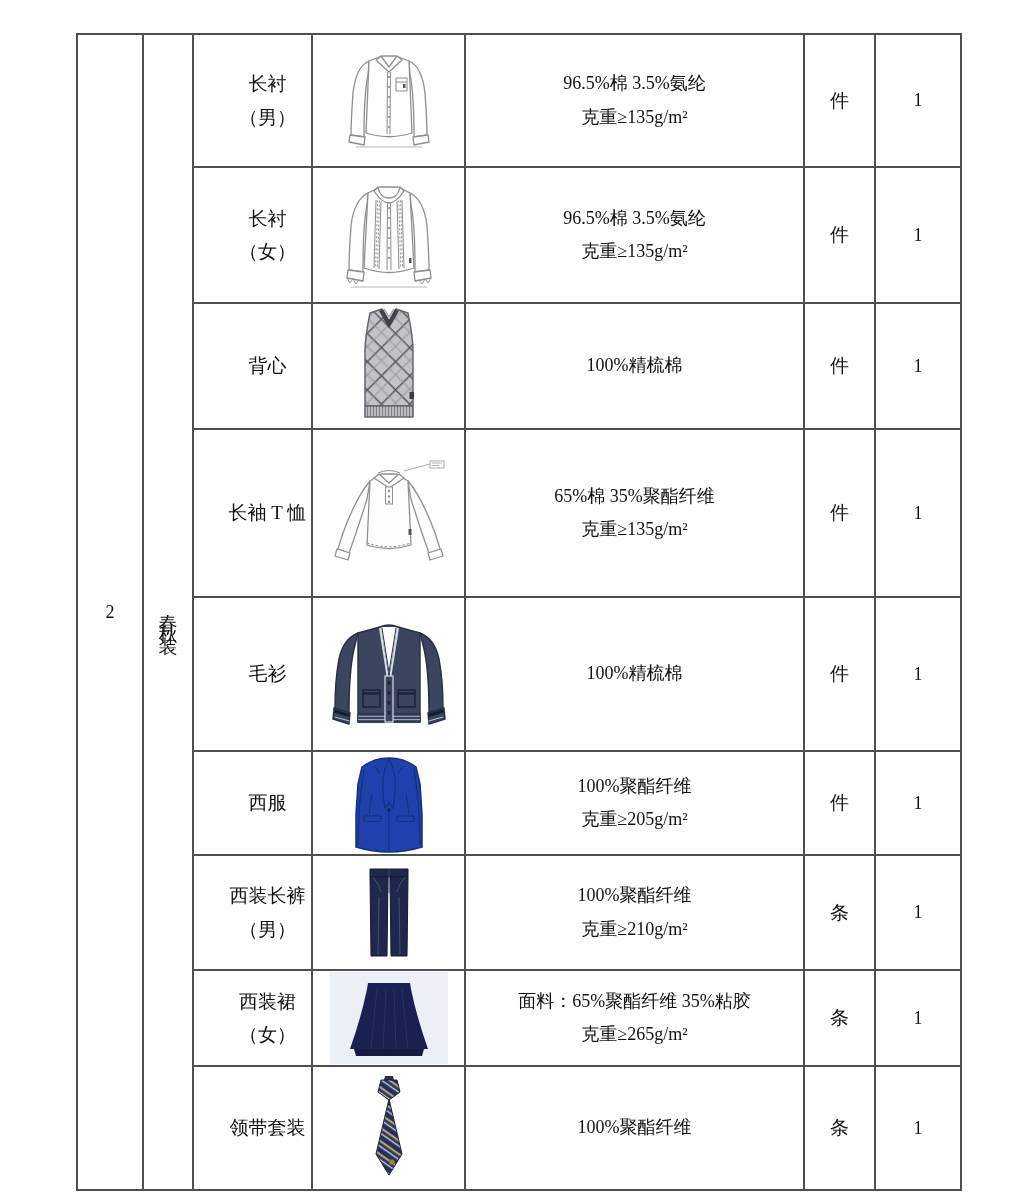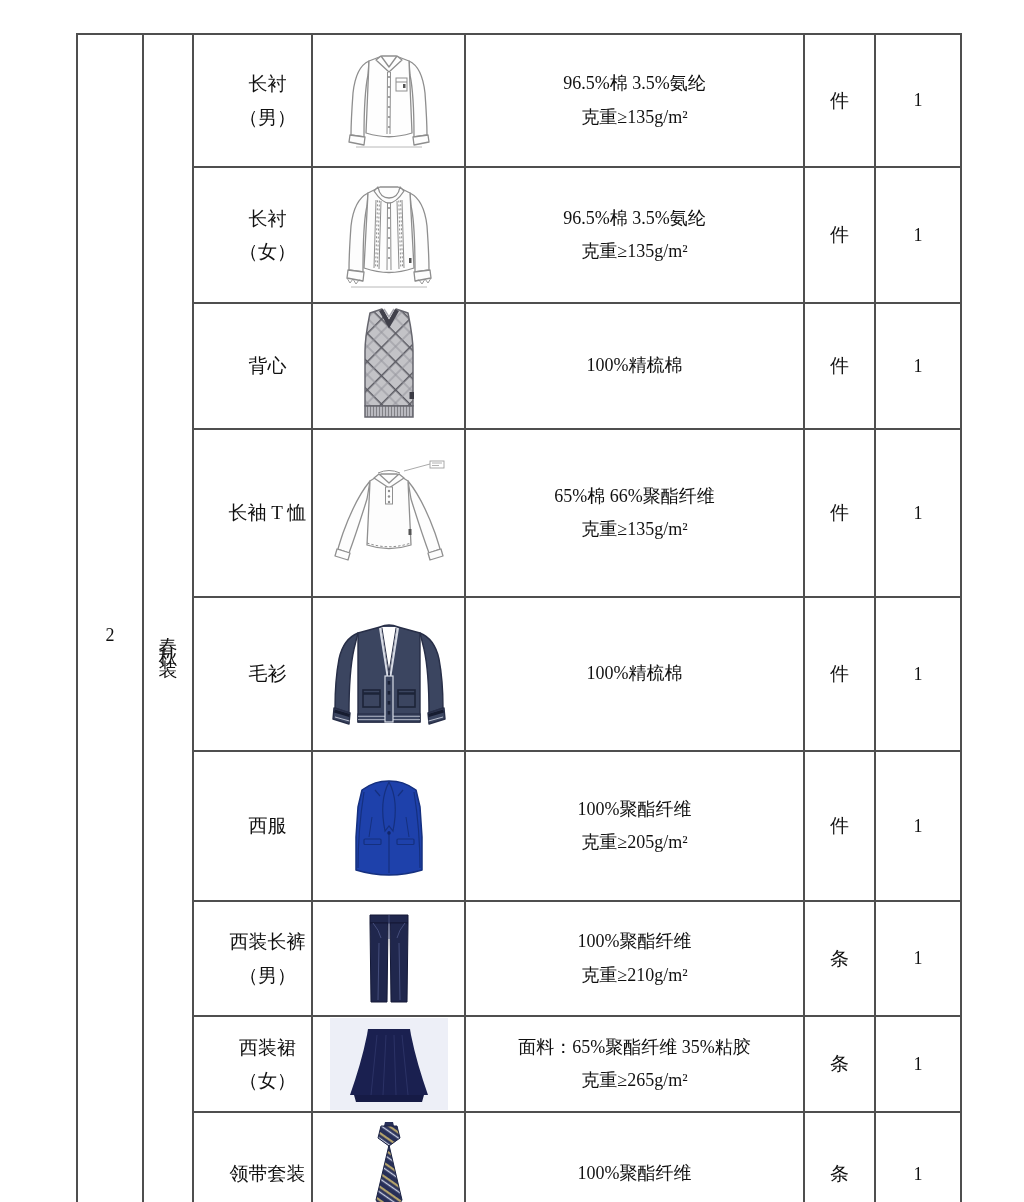--- a/index.html
+++ b/index.html
@@ -210,21 +210,21 @@
         </g>
         <g fill="#909090">
           <circle cx="71" cy="34" r="1.2"></circle>
                 <circle cx="71" cy="39.5" r="1.2"></circle>
                 <circle cx="71" cy="45" r="1.2"></circle>
           <rect x="90.5" y="72" width="3" height="6" fill="#555"></rect>
         </g>
       </svg>
     </td>
     <td class="c-spec">
-      <div class="mlines">65%棉 66%聚酯纤维
+      <div class="mlines">65%棉 35%聚酯纤维
 克重≥135g/m²</div>
     </td>
     <td class="c-unit">
       <span>件</span>
     </td>
     <td class="c-qty">
       <span>1</span>
     </td>
   </tr>
 
@@ -271,21 +271,21 @@
       <div class="mlines">100%精梳棉</div>
     </td>
     <td class="c-unit">
       <span>件</span>
     </td>
     <td class="c-qty">
       <span>1</span>
     </td>
   </tr>
 
-  <tr style="height:150px">
+  <tr style="height:104px">
     <td class="c-item">
       <div class="mlines">西服</div>
     </td>
     <td class="c-img">
       <svg width="112" height="102" viewBox="0 0 112 102">
         <path d="M29,15 C39,8 46,6 56,6 C66,6 73,8 83,15 L87,32 L89,62 L89,95 C76,99 63,100 56,100 C49,100 36,99 23,95 L23,62 L25,32 Z" fill="#1e41ab" stroke="#15307f" stroke-width="1.5" stroke-linejoin="round"></path>
         <g fill="none" stroke="#15307f" stroke-width="1.2">
           <path d="M31,17 C27,42 25,70 25,93"></path>
           <path d="M81,17 C85,42 87,70 87,93"></path>
           <path d="M56,7 C49,20 48,36 52,56 L56,51 L60,56 C64,36 63,20 56,7"></path>

